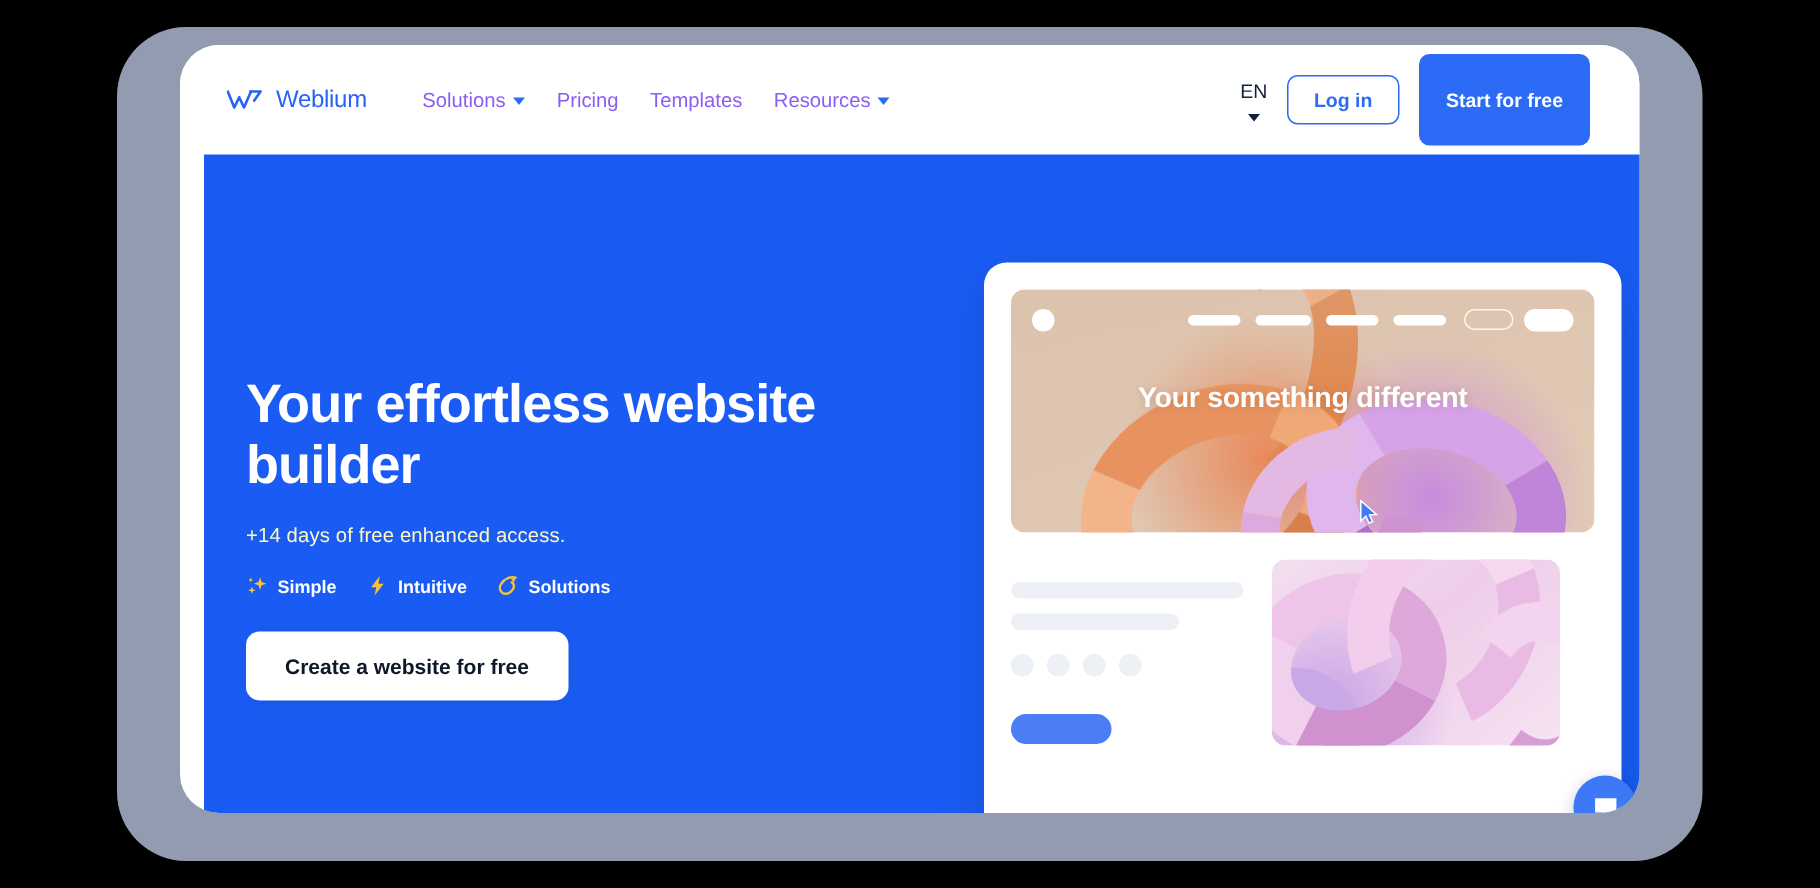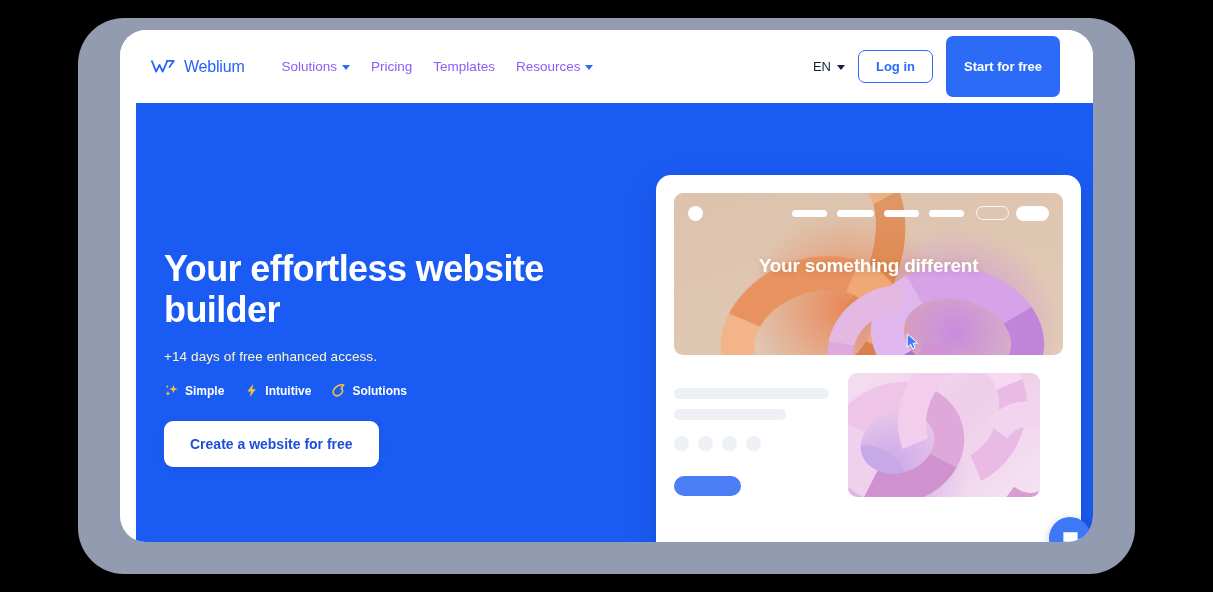--- a/index.html
+++ b/index.html
@@ -58,21 +58,21 @@
     display: flex; align-items: center; gap: 5px;
     font-size: 13.5px; color: #8b5cf6; white-space: nowrap; cursor: pointer;
   }
   .caret {
     width: 0; height: 0; border-left: 4px solid transparent;
     border-right: 4px solid transparent; border-top: 5px solid #2B6BF5;
     margin-top: 2px;
   }
 
   .header-right { margin-left: auto; display: flex; align-items: center; gap: 13px; }
-  .lang { display: flex; align-items: center; gap: 6px; font-size: 13px; color: #12203C; cursor: pointer; }
+  .lang { display: flex; align-items: center; gap: 6px; font-size: 13px; color: #12203C; cursor: pointer; flex-direction: column; }
   .caret-dark {
     width: 0; height: 0; border-left: 4px solid transparent;
     border-right: 4px solid transparent; border-top: 5px solid #12203C; margin-top: 2px;
   }
   .btn-login {
     border: 1.6px solid #2B6BF5; color: #2B6BF5; background: #fff;
     font-size: 13px; font-weight: 700; border-radius: 7px;
     padding: 8px 17px; cursor: pointer; font-family: inherit;
   }
   .btn-start {
@@ -95,21 +95,21 @@
   .hero-sub {
     margin-top: 19px; font-size: 13.5px; color: #fef9c3; letter-spacing: .1px;
   }
 
   .badges { display: flex; align-items: center; gap: 20px; margin-top: 19px; }
   .badge { display: flex; align-items: center; gap: 6px; }
   .badge-label { font-size: 12px; color: #fff; font-weight: 700; }
   .badge-icon { width: 15px; height: 15px; display: block; }
 
   .btn-cta {
-    margin-top: 23px; background: #fff; color: #1d4ed8;
+    margin-top: 23px; background: #fff; color: #0f172a;
     border: none; border-radius: 9px; font-size: 14px; font-weight: 700;
     padding: 15px 26px; cursor: pointer; font-family: inherit;
     box-shadow: 0 2px 10px rgba(0,0,0,.08);
   }
 
   
   .mock {
     position: absolute; left: 520px; top: 72px;
     width: 425px; height: 425px;
     background: #fff; border-radius: 15px;

